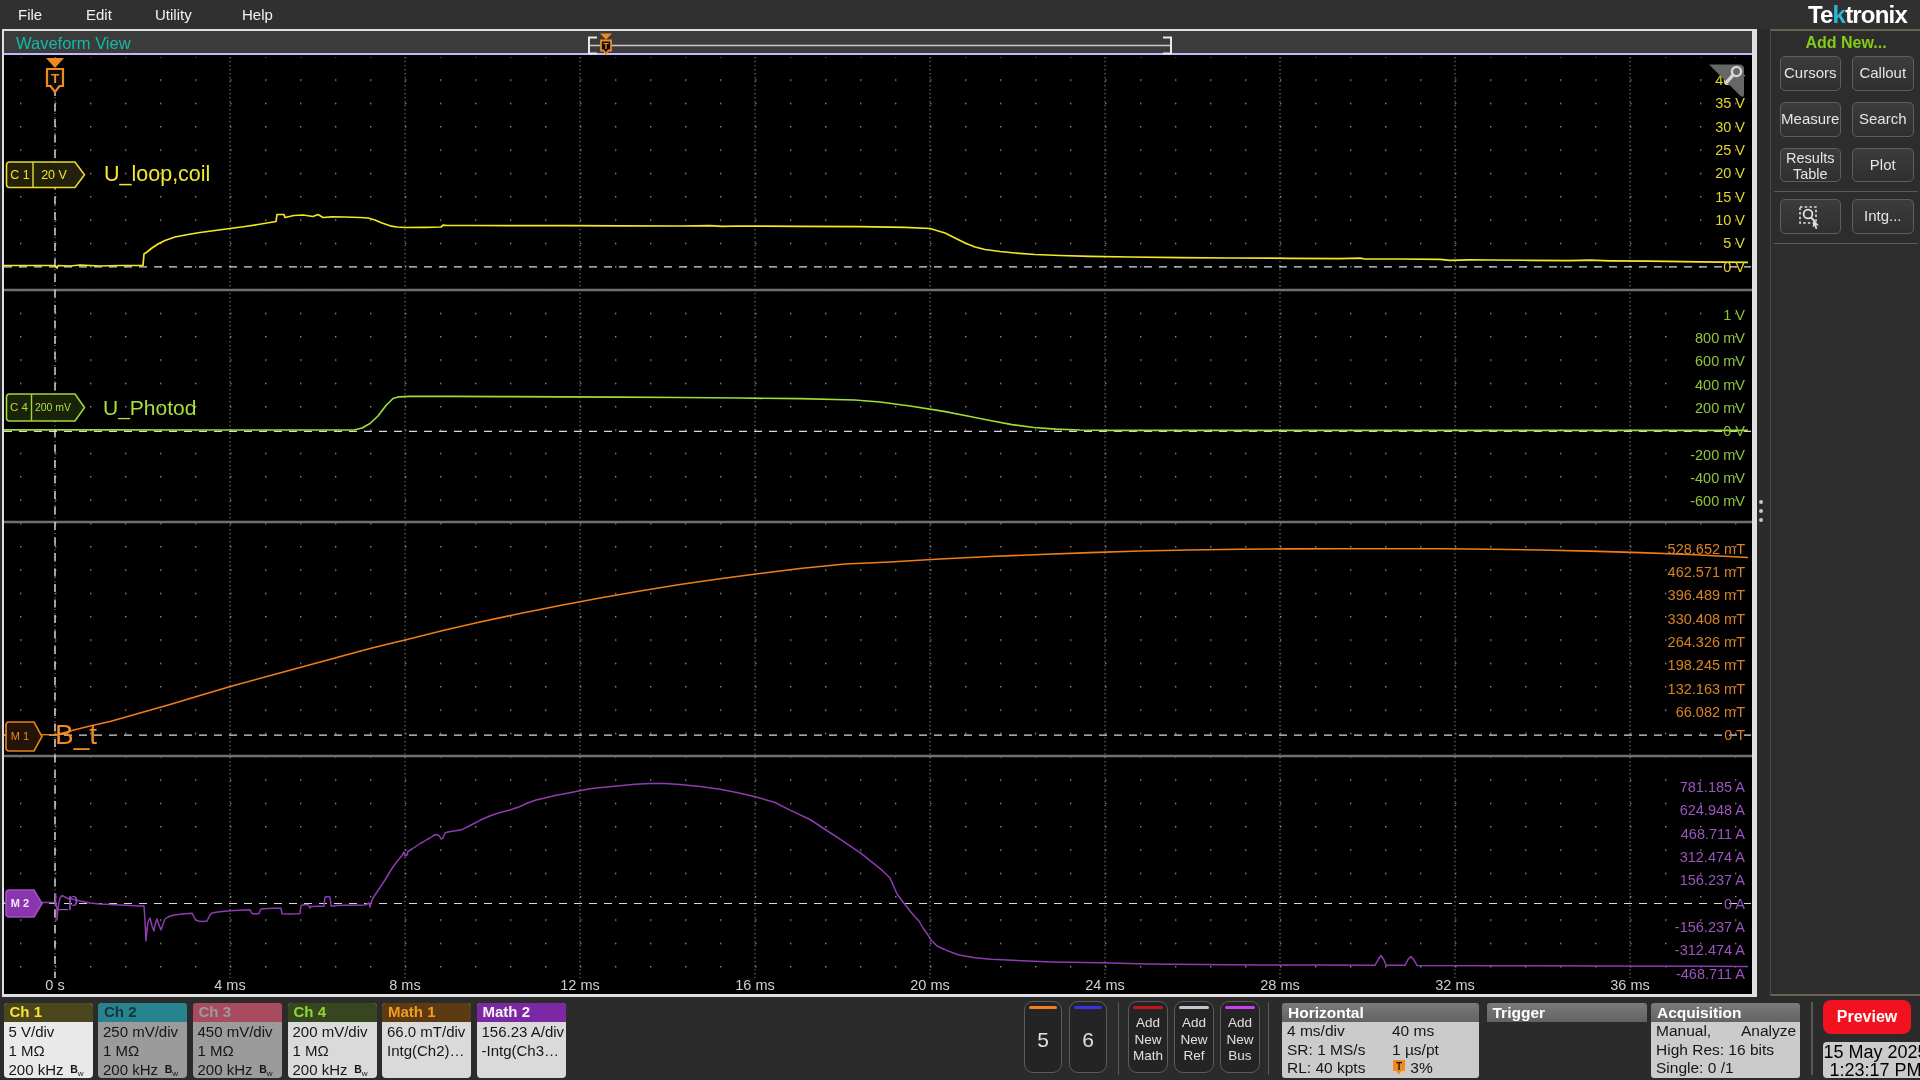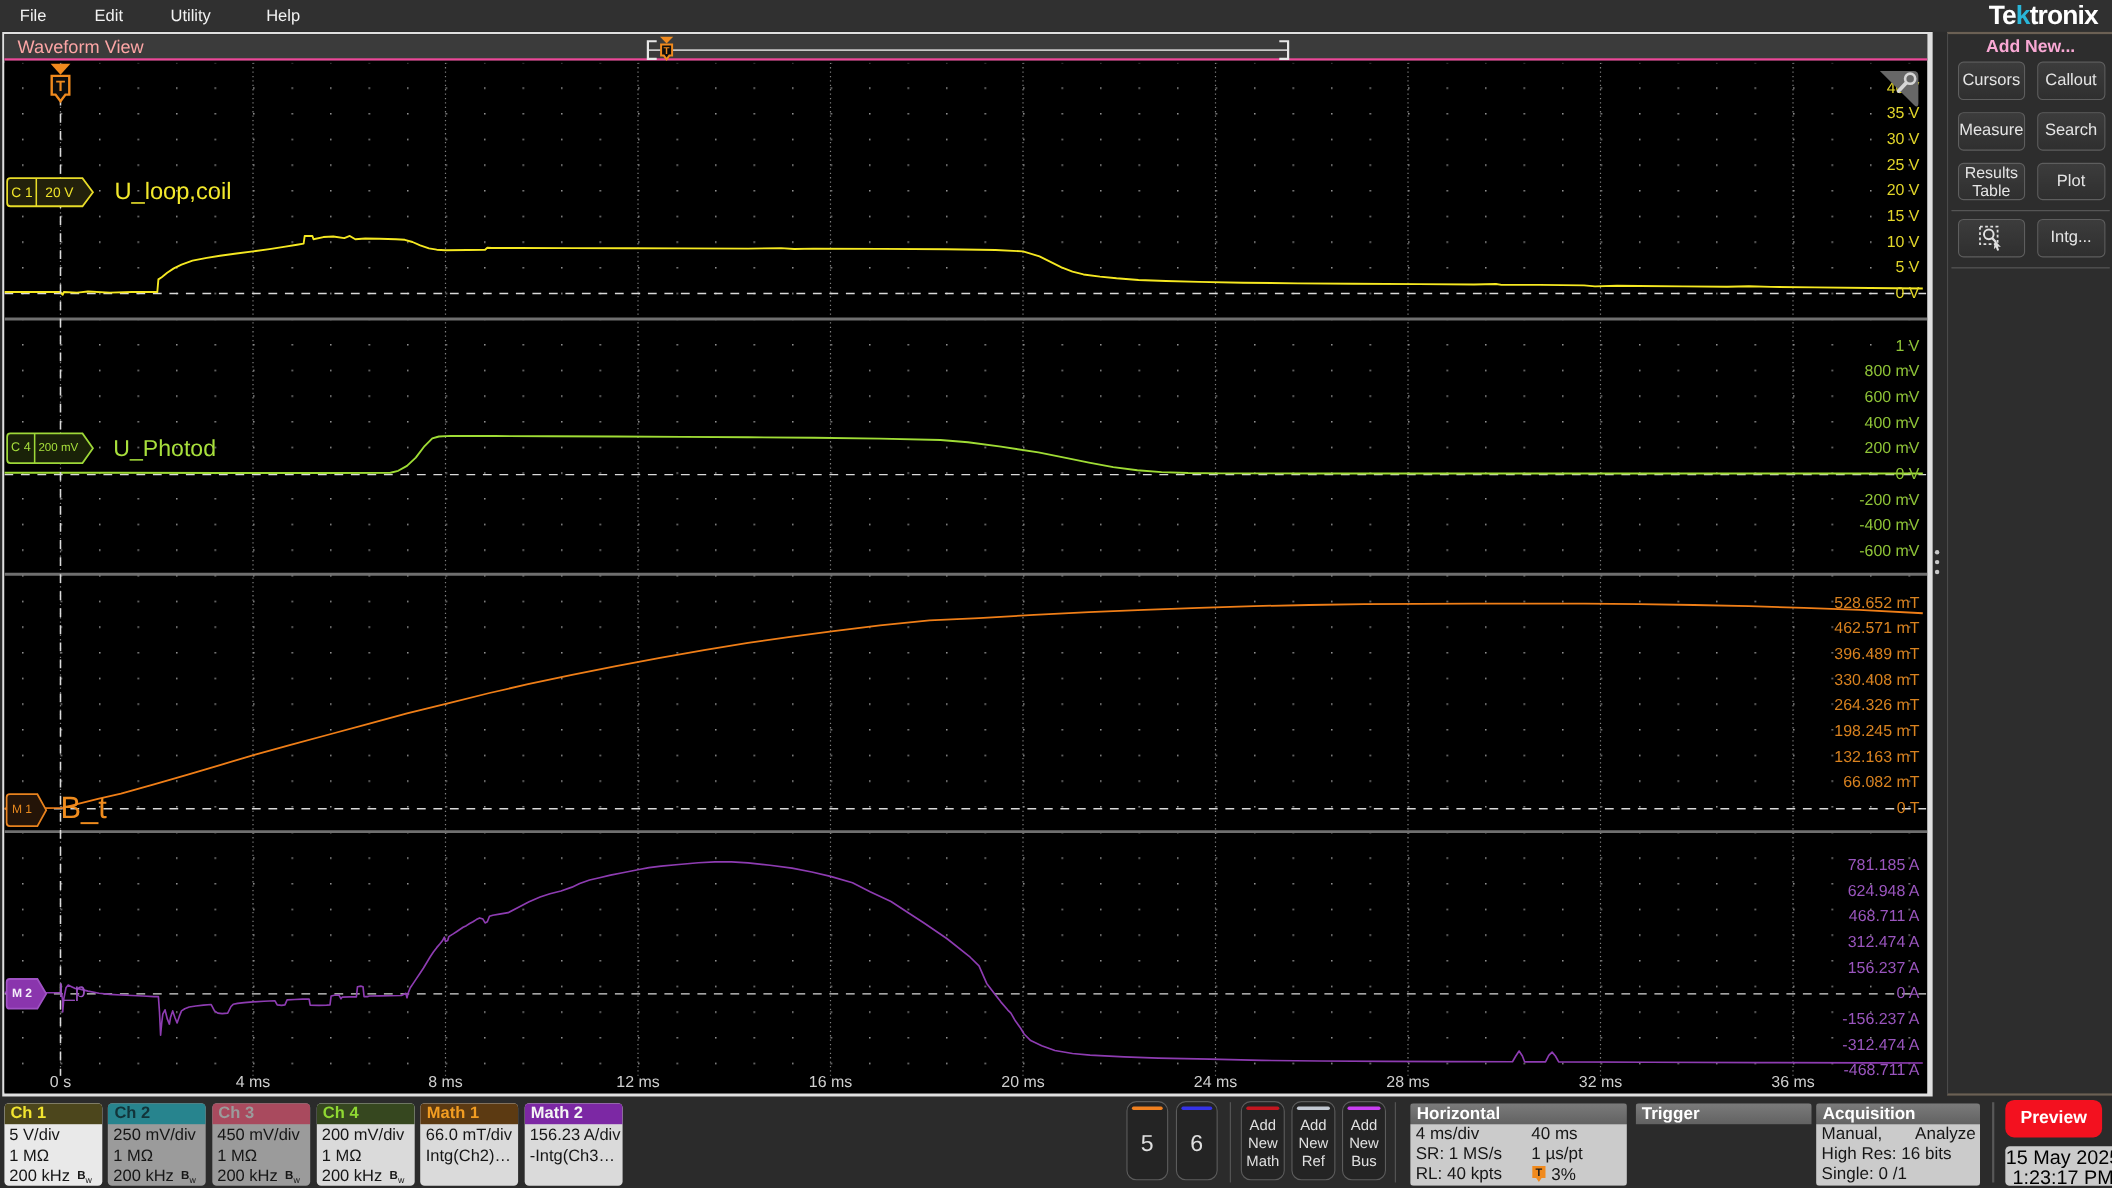--- a/index.html
+++ b/index.html
@@ -2,30 +2,30 @@
 <html><head><meta charset="utf-8">
 <style>
 * { margin:0; padding:0; box-sizing:border-box; }
 html,body { width:1920px; height:1080px; background:#2b2b2b; font-family:"Liberation Sans",sans-serif; overflow:hidden; }
 #menubar { position:absolute; left:0; top:0; width:1920px; height:29px; background:#303030; color:#f2f2f2; font-size:15px; }
 #menubar span { position:absolute; top:6px; }
 #logo { position:absolute; right:13px; top:1px; font-size:24px; font-weight:bold; color:#fff; letter-spacing:-0.8px; }
 #logo i { color:#29b6d8; font-style:normal; }
 #pane { position:absolute; left:2px; top:29px; width:1755px; height:968px; background:#000;
   border:2px solid #e0e0e0; border-right-width:5px; border-bottom-width:3px; }
-#tbar { position:absolute; left:0; top:0; width:1748px; height:24px; background:#3b3b3b; border-bottom:2px solid #ec4899;
-  color:#fca5a5; font-size:16.5px; }
+#tbar { position:absolute; left:0; top:0; width:1748px; height:24px; background:#3b3b3b; border-bottom:2px solid #c4b5fd;
+  color:#14b8a6; font-size:16.5px; }
 #tbar .t { position:absolute; left:12px; top:2.5px; }
 #slider { position:absolute; left:577px; top:0; }
 #plot { position:absolute; left:0; top:26px; }
 #grip { position:absolute; left:1759px; top:500px; width:6px; height:26px; }
 #grip div { width:4px; height:4px; border-radius:50%; background:#c8c8c8; margin:0 0 5px 0; }
 #rpanel { position:absolute; left:1770px; top:29px; width:150px; height:967px; background:#2d2d2d;
   border-top:2px solid #6b6054; border-left:1px solid #4a4a4a; border-bottom:2px solid #6b6054; }
-#addnew { position:absolute; top:3px; width:150px; text-align:center; color:#f9a8d4; font-size:16px; font-weight:bold; }
+#addnew { position:absolute; top:3px; width:150px; text-align:center; color:#84cc16; font-size:16px; font-weight:bold; }
 .rb { position:absolute; background:linear-gradient(#3c3c3c,#2f2f2f); border:1px solid #5e5e5e; border-radius:5px;
   color:#e5e5e5; text-align:center; }
 .rsep { position:absolute; left:3px; width:144px; height:1px; background:#5a5a5a; }
 #bbar { position:absolute; left:0; top:997px; width:1920px; height:83px; background:#2b2b2b; }
 .chb { position:absolute; top:6px; width:89px; height:75px; border-radius:4px; overflow:hidden; font-size:15px; }
 .chh { height:18.5px; font-size:15px; font-weight:bold; padding:0 0 0 6px; line-height:18px; }
 .brow { padding-left:5px; line-height:19.2px; position:relative; height:19.2px; white-space:nowrap; }
 .bw { position:absolute; right:9px; top:-2px; }
 .bw b { font-size:10.5px; }
 .bw span { font-size:8px; position:relative; top:3px; left:0px; }

